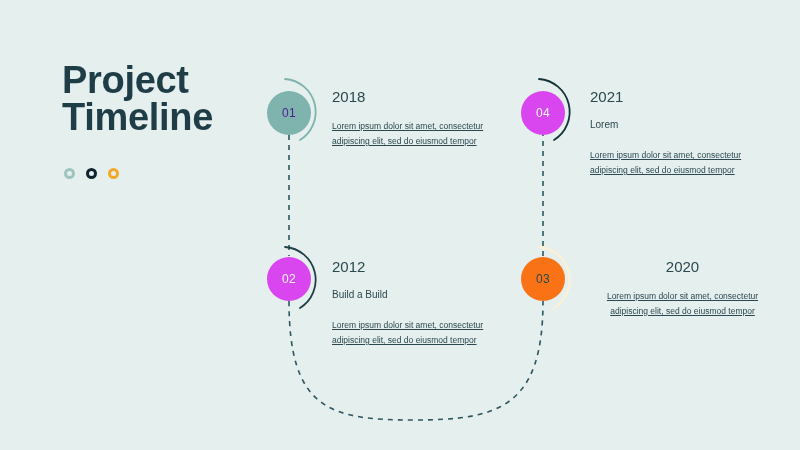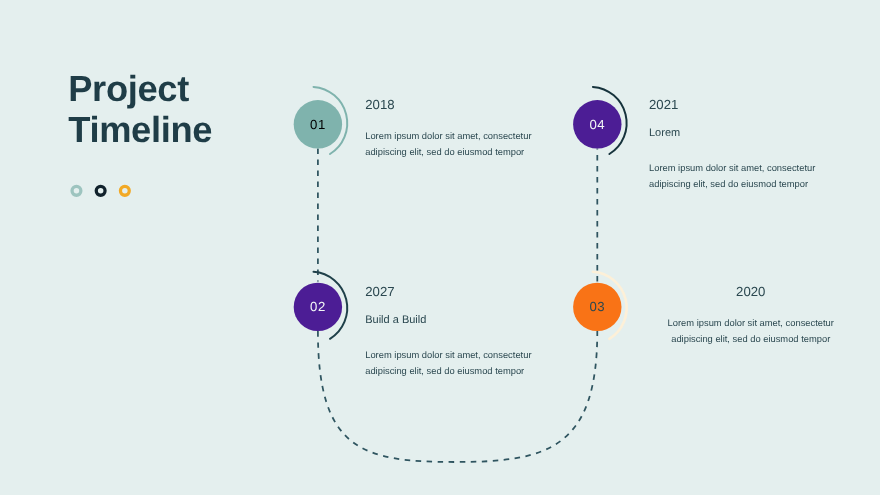--- a/index.html
+++ b/index.html
@@ -23,21 +23,21 @@
 
   
   #left-panel {
     position: absolute;
     left: 62px;
     top: 62px;
     width: 210px;
   }
 
   #page-title {
-    font-size: 33px;
+    font-size: 38px;
     line-height: 37px;
     font-weight: bold;
     color: #1f3d47;
     letter-spacing: -0.3px;
     margin: 0;
     white-space: pre-line;
   }
 
   #dot-row {
     display: flex;
@@ -77,42 +77,43 @@
     width: 44px;
     height: 44px;
     border-radius: 50%;
     display: flex;
     align-items: center;
     justify-content: center;
     font-size: 12px;
     letter-spacing: 0.4px;
   }
 
-  .node-teal  { background: #7fb3ad; color: #000000; }
-  .node-navy  { background: #4c1d95; color: #f2f7f6; }
+  .node-teal  { background: #7fb3ad; color: #4c1d95; }
+  .node-navy  { background: #d946ef; color: #f2f7f6; }
   .node-cream { background: #f97316; color: #2b4850; }
 
   .entry-text {
     position: absolute;
     width: 185px;
   }
   .entry-year {
-    font-size: 12px;
+    font-size: 15px;
     color: #2b4850;
     margin-bottom: 14px;
   }
   .entry-title {
     font-size: 10px;
     color: #2b4850;
     margin-bottom: 18px;
   }
   .entry-desc {
     font-size: 8.5px;
     line-height: 15px;
     color: #2b4850;
+    text-decoration: underline;
   }
 </style>
 </head>
 <body>
 
 <div id="slide">
 
   <div id="left-panel">
     <h1 id="page-title">Project
 Timeline</h1>
@@ -146,21 +147,21 @@
   <div class="node node-cream" style="left:521px; top:257px;">03</div>
 
   <div class="node node-navy" style="left:521px; top:91px;">04</div>
 
   <div class="entry-text" style="left:332px; top:88px;">
     <div class="entry-year">2018</div>
     <div class="entry-desc">Lorem ipsum dolor  sit amet, consectetur adipiscing elit, sed do eiusmod tempor</div>
   </div>
 
   <div class="entry-text" style="left:332px; top:258px;">
-    <div class="entry-year">2027</div>
+    <div class="entry-year">2012</div>
     <div class="entry-title">Build a Build</div>
     <div class="entry-desc">Lorem ipsum dolor  sit amet, consectetur adipiscing elit, sed do eiusmod tempor</div>
   </div>
 
   <div class="entry-text" style="left:590px; top:258px;text-align:center;">
     <div class="entry-year">2020</div>
     <div class="entry-desc">Lorem ipsum dolor  sit amet, consectetur adipiscing elit, sed do eiusmod tempor</div>
   </div>
 
   <div class="entry-text" style="left:590px; top:88px;">

